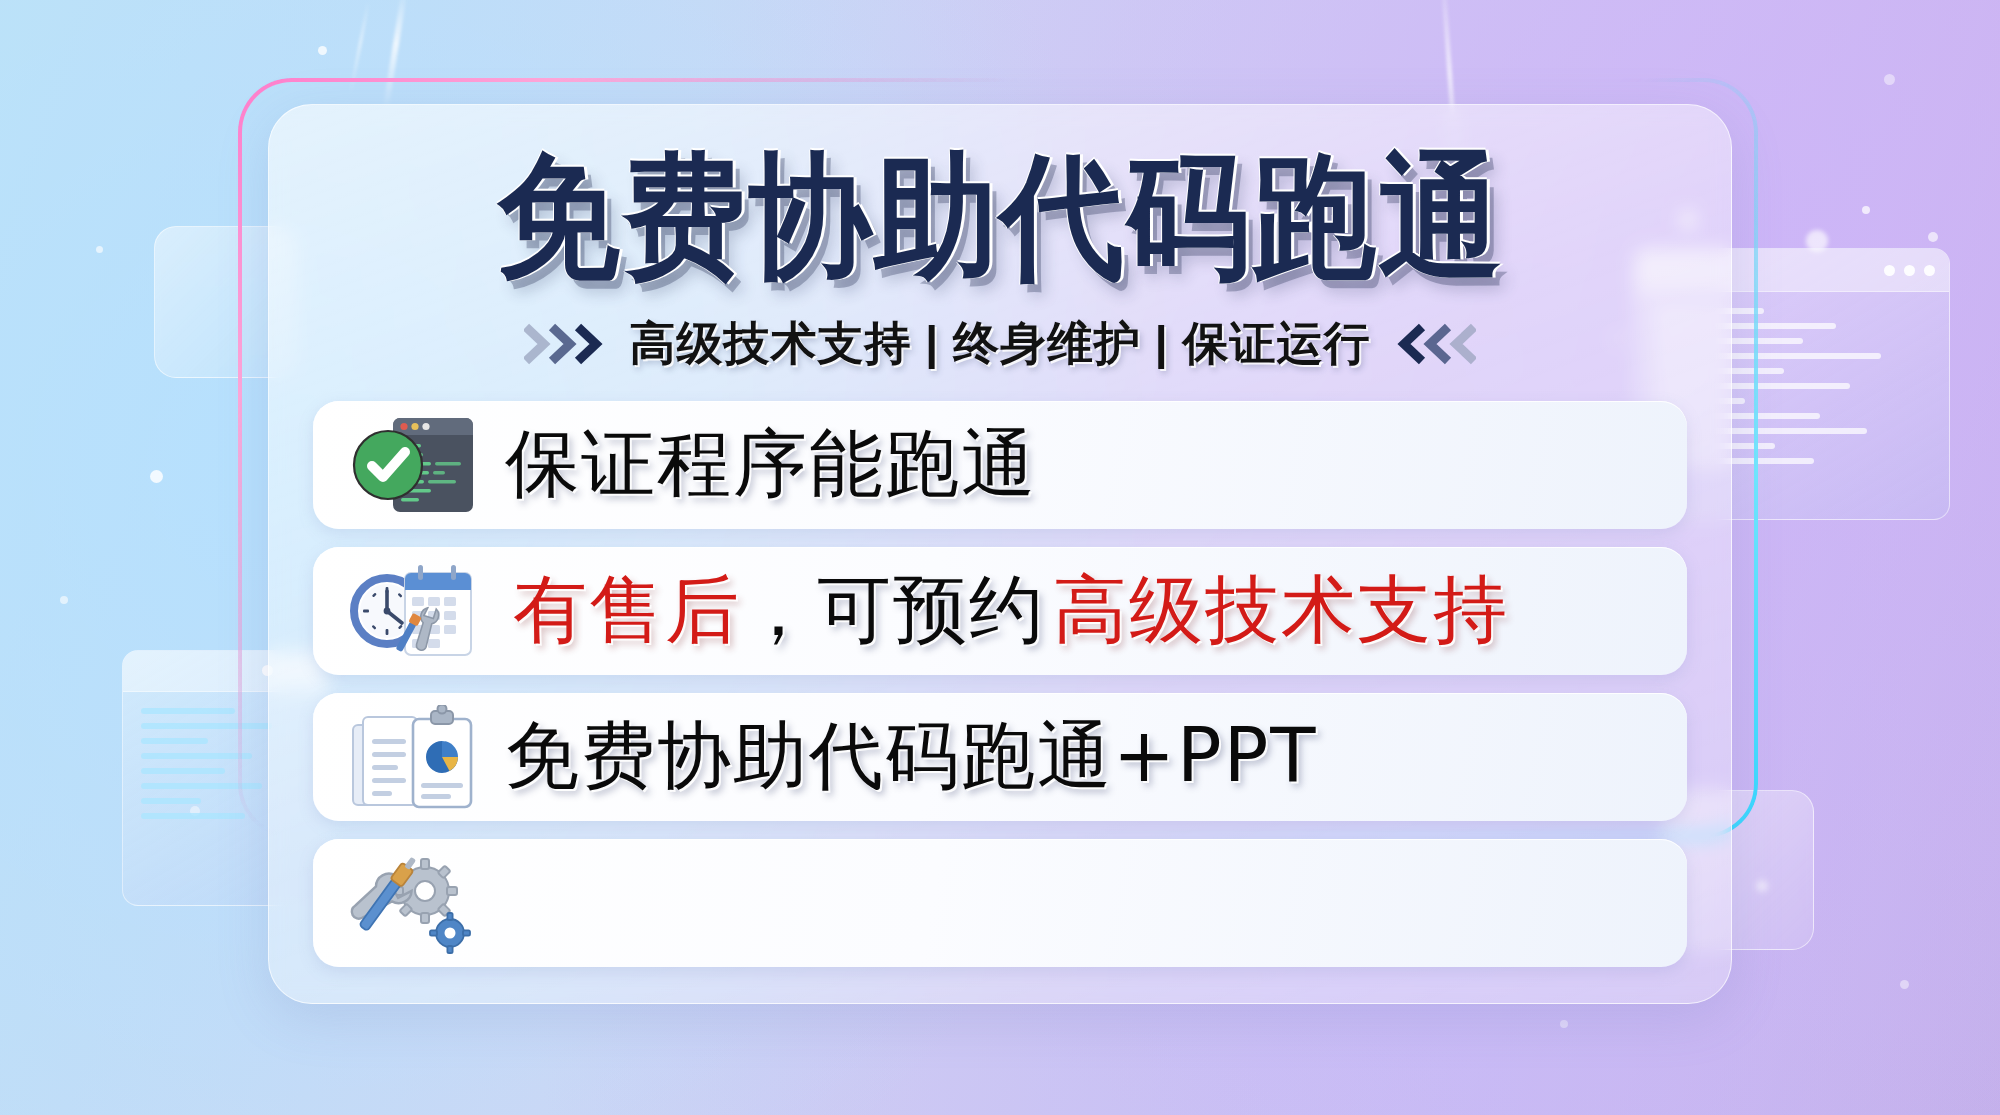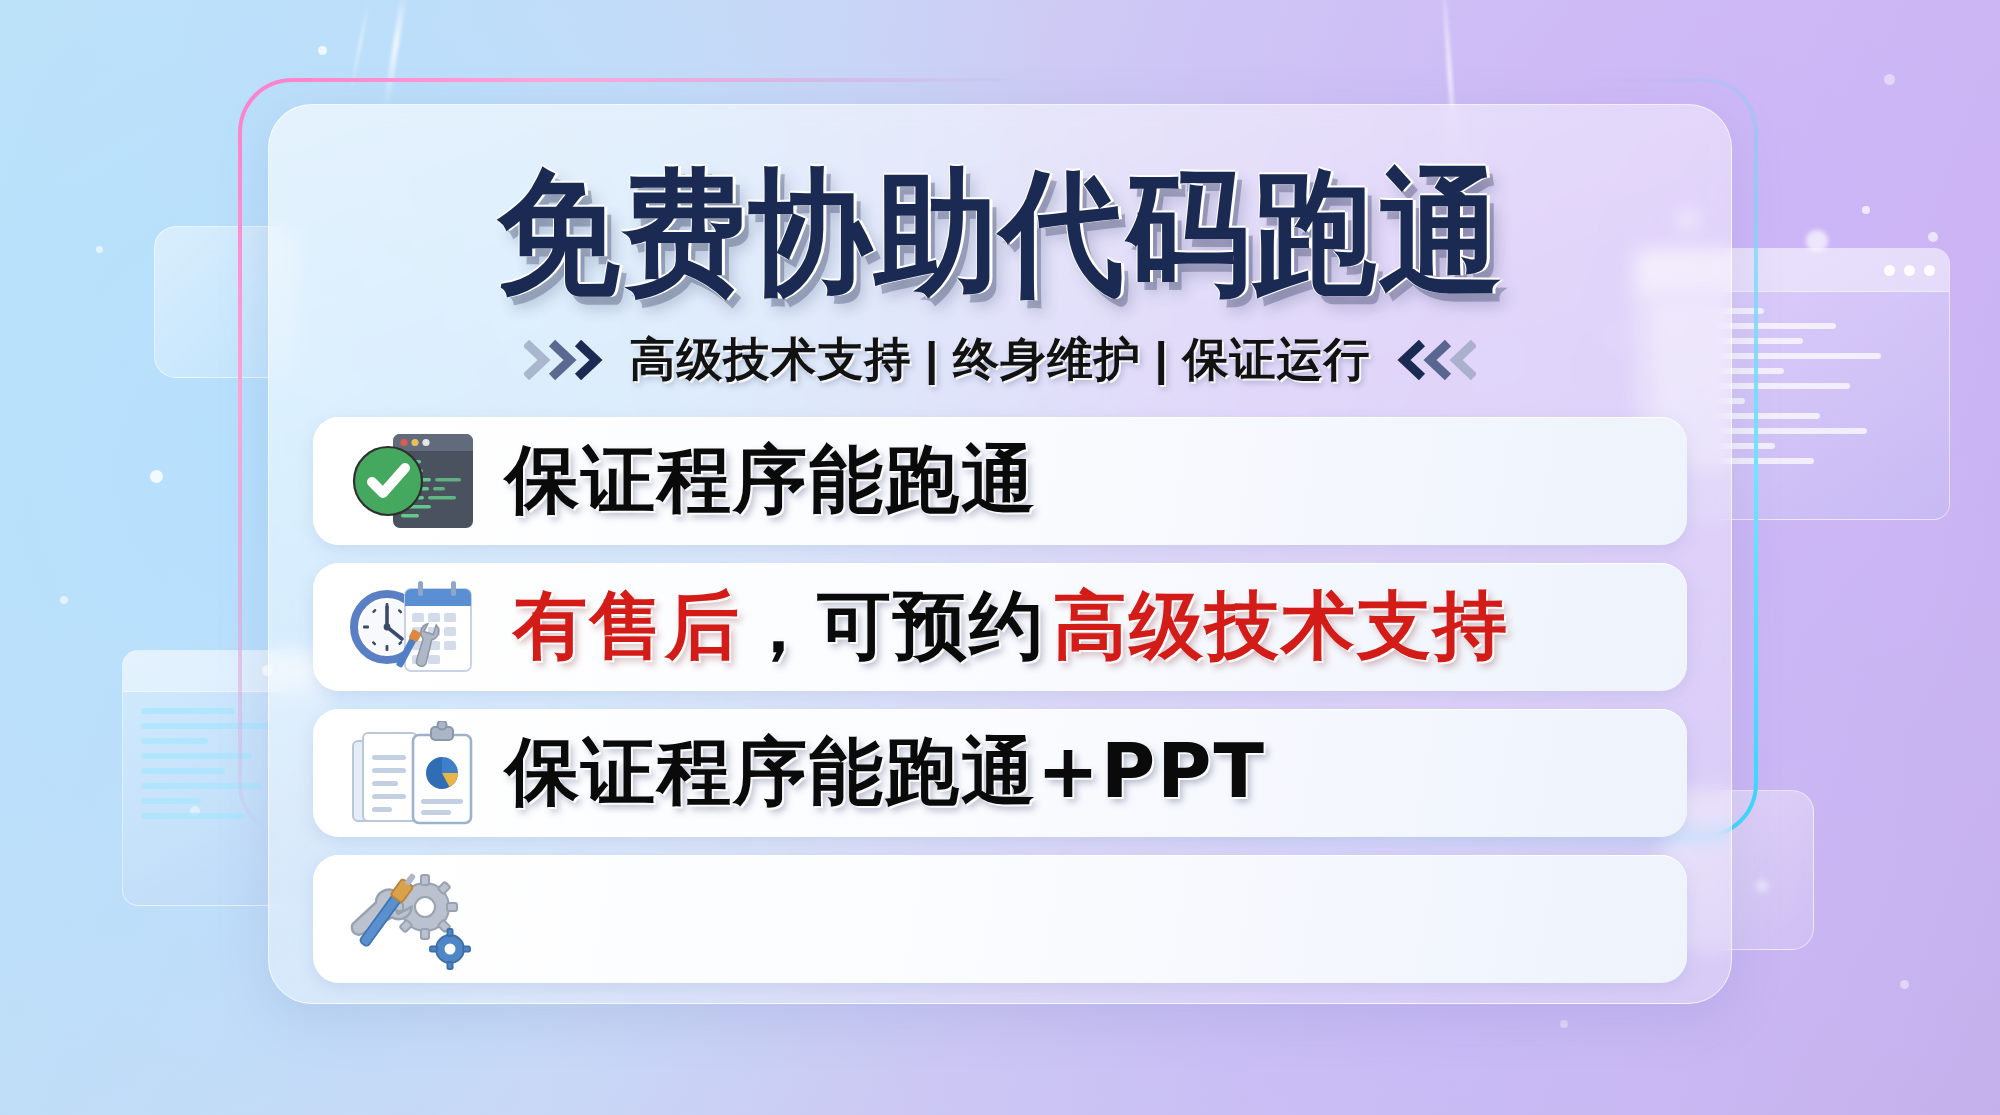--- a/index.html
+++ b/index.html
@@ -61,21 +61,21 @@
   }
 
   
   .card {
     position:absolute; left:268px; top:104px; width:1464px; height:900px;
     border-radius:44px;
     background:linear-gradient(160deg, rgba(255,255,255,0.60) 0%, rgba(255,255,255,0.40) 45%, rgba(255,255,255,0.28) 100%);
     border:1px solid rgba(255,255,255,0.66);
     backdrop-filter:blur(9px);
     box-shadow:0 14px 52px rgba(120,130,190,0.20);
-    padding:50px 44px 40px;
+    padding:34px 44px 40px;
     display:flex; flex-direction:column; align-items:center;
   }
 
   
   .title {
     font-size:124px; line-height:1.0; font-weight:900;
     letter-spacing:2px;
     color:#1b2a52;
     text-shadow:
        3px 0 0 #ffffff, -1px 0 0 #ffffff, 0 -2px 0 #ffffff,
@@ -103,21 +103,21 @@
   .rows { width:100%; margin-top:26px; display:flex; flex-direction:column; gap:18px; }
 
   .row {
     height:128px; border-radius:26px;
     background:linear-gradient(100deg, #ffffff 0%, #fbfcff 45%, #eef3fc 100%);
     box-shadow:0 5px 16px rgba(110,125,185,0.17), inset 0 1px 0 rgba(255,255,255,0.9);
     display:flex; align-items:center; padding:0 34px; gap:26px;
   }
   .row .ico { width:132px; height:104px; flex:0 0 132px; position:relative; }
   .row .label {
-    font-size:74px; font-weight:700; color:#0a0a0a; letter-spacing:2px; white-space:nowrap;
+    font-size:74px; font-weight:400; color:#0a0a0a; letter-spacing:2px; white-space:nowrap;
     text-shadow:2px 2px 0 rgba(255,255,255,0.92), 4px 5px 7px rgba(55,65,105,0.34);
     font-family:"DejaVu Sans","Liberation Sans",sans-serif;
   }
   .label .red { color:#d31b17; text-shadow:2px 2px 0 rgba(255,255,255,0.92), 4px 5px 7px rgba(120,30,30,0.30);margin-left:8px; }
   .label .blk { color:#0a0a0a; }
 </style>
 </head>
 <body>
 
 <div class="bg-layer">
@@ -305,21 +305,21 @@
           <circle cx="95" cy="4" r="4.5" fill="#aab6c6" stroke="#8b97a8" stroke-width="2"></circle>
           <path d="M95 36 a16 16 0 0 1 16 16 L95 52 Z" fill="#3f7fc8"></path>
           <path d="M95 36 a16 16 0 0 0 -16 16 a16 16 0 0 0 16 16 a16 16 0 0 0 16 -16 L95 52 Z" fill="#2f6db5"></path>
           <path d="M95 52 L111 52 a16 16 0 0 1 -8.5 14 Z" fill="#e8b545"></path>
           <g fill="#c3cfe2">
             <rect x="74" y="78" width="42" height="5" rx="2.5"></rect>
             <rect x="74" y="89" width="30" height="5" rx="2.5"></rect>
           </g>
         </svg>
       </div>
-      <div class="label"><span class="blk">保证程序能跑通+PPT</span></div>
+      <div class="label"><span class="blk">免费协助代码跑通+PPT</span></div>
     </div>
 
     <div class="row">
       <div class="ico">
         <svg width="132" height="104" viewBox="0 0 132 104">
           <g transform="translate(78,40)">
             <g fill="#b9c2ce" stroke="#98a2b0" stroke-width="2">
               <circle cx="0" cy="0" r="24"></circle>
               <g>
                 <rect x="-4" y="-32" width="8" height="10" rx="2"></rect>

